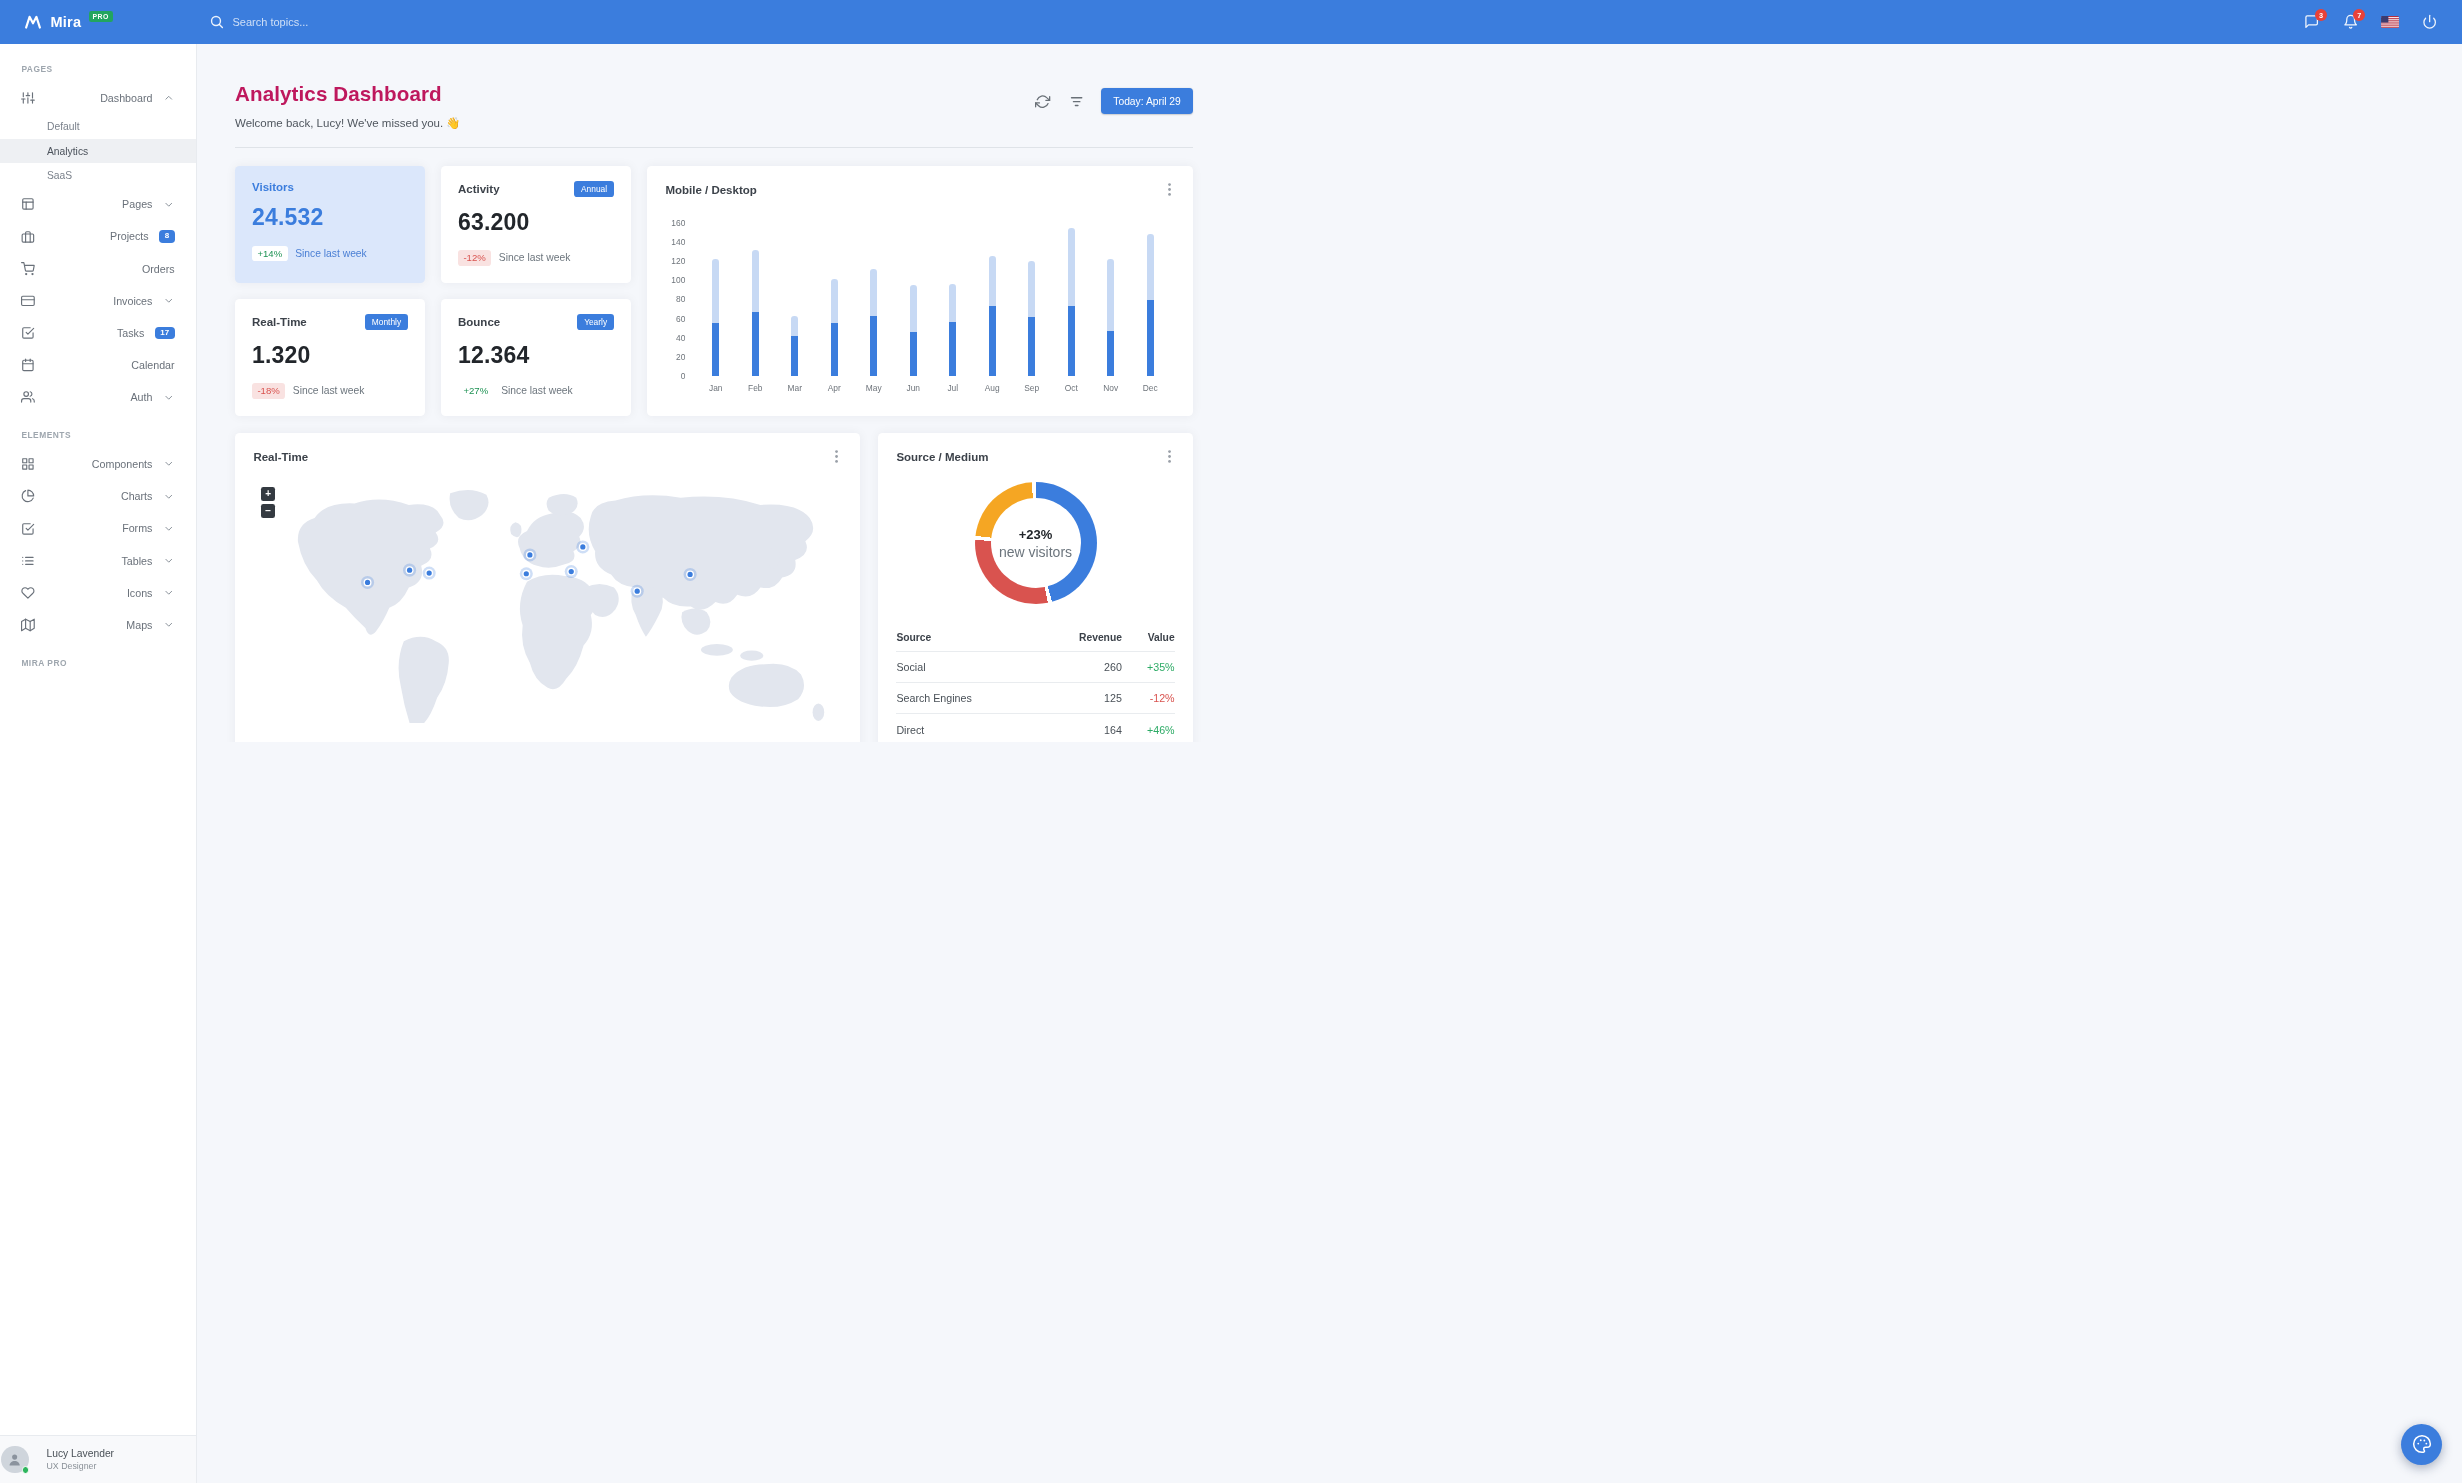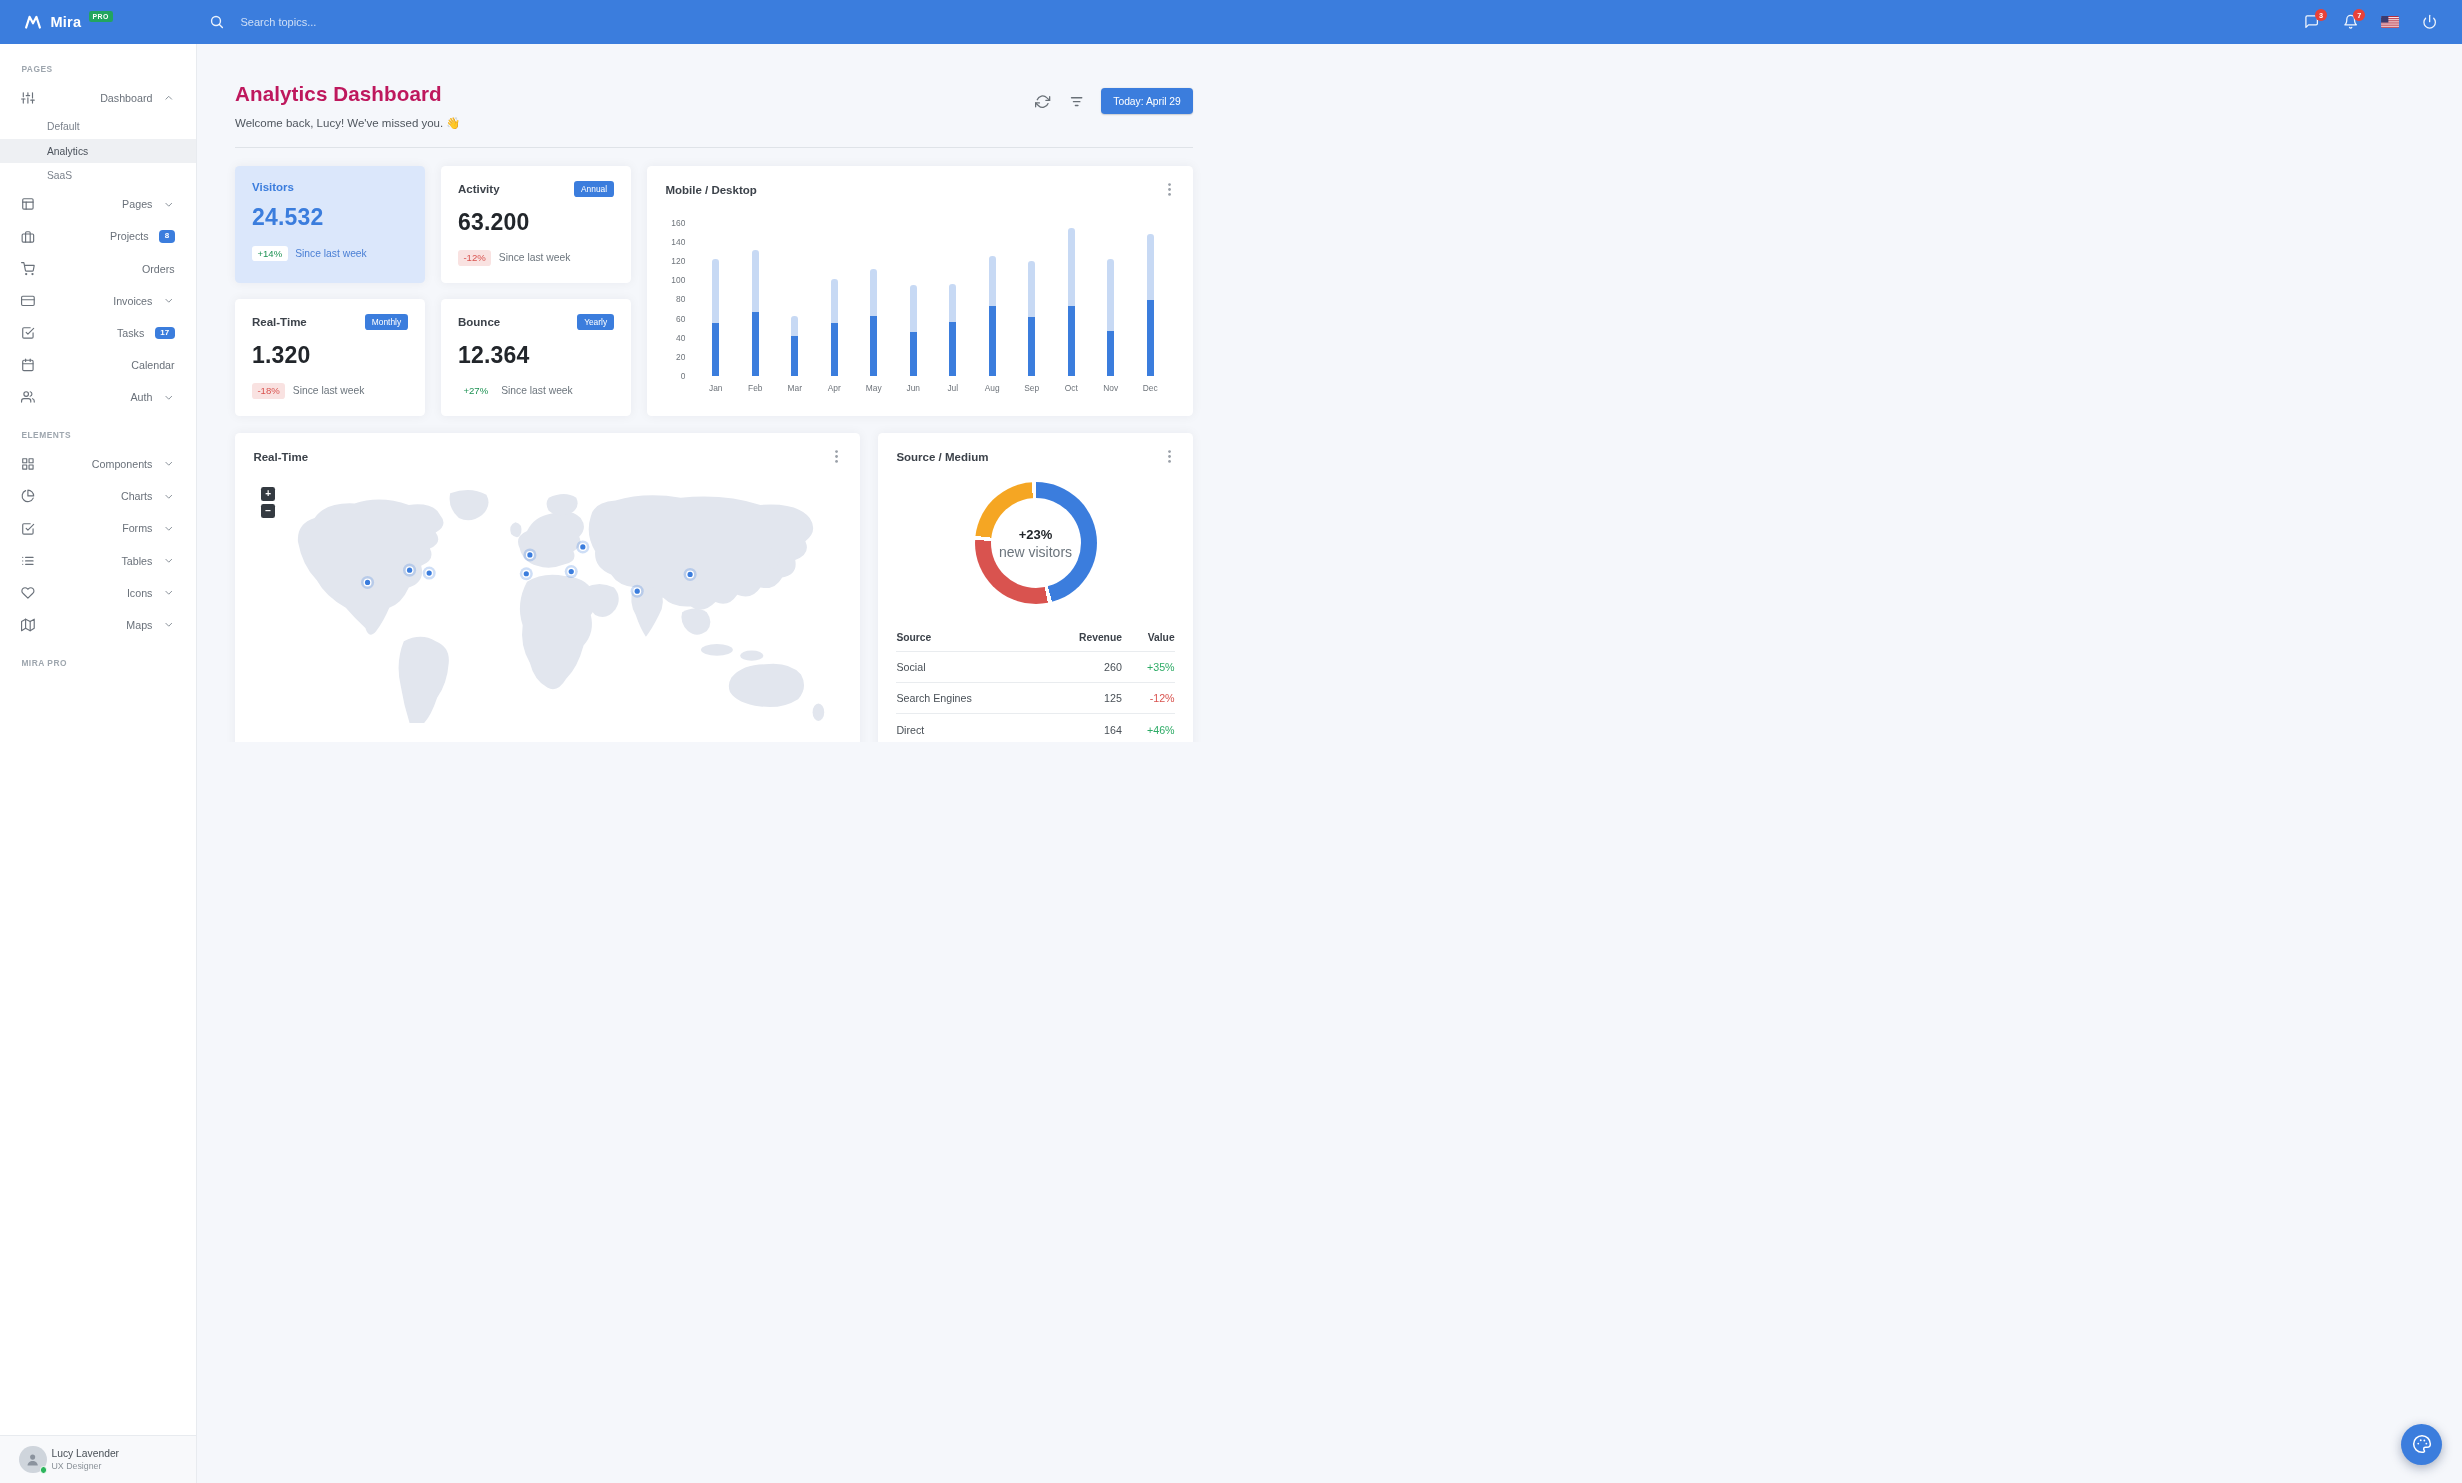--- a/index.html
+++ b/index.html
@@ -11,21 +11,21 @@
   svg { display:block; }
   button { font-family: inherit; }
 
   
   .navbar { position:fixed; top:0; left:0; right:0; height:44px; background:#3b7ddd;
     display:flex; align-items:center; z-index:30; }
   .brand { width:197px; display:flex; align-items:center; gap:7.6px; padding-left:23px; flex-shrink:0; cursor:pointer; }
   .brand-name { color:#fff; font-size:14.5px; font-weight:600; letter-spacing:0.2px; }
   .pro-badge { background:#22a55f; color:#fff; font-size:6.9px; font-weight:700; padding:2.3px 3.8px;
     border-radius:2.3px; letter-spacing:0.4px; position:relative; top:-5.4px; }
-  .nav-search { display:flex; gap:16px; margin-left:12.2px; }
+  .nav-search { display:flex; gap:8px; margin-left:12.2px; }
   .nav-search input { background:transparent; border:none; outline:none; color:#fff; font-size:11px; width:184px; }
   .nav-search input::placeholder { color:rgba(255,255,255,.75); }
   .nav-right { margin-left:auto; display:flex; align-items:center; gap:23px; padding-right:24.5px; }
   .nav-icon-btn { position:relative; background:none; border:none; cursor:pointer; color:rgba(255,255,255,.92); }
   .nav-badge { position:absolute; top:-5.4px; right:-7.6px; background:#e84138; color:#fff; font-size:7.3px;
     font-weight:700; min-width:12.2px; height:12.2px; border-radius:6.1px; display:flex; align-items:center;
     justify-content:center; padding:0 3.1px; }
   .flag-wrap { width:18.4px; height:12.2px; border-radius:1.5px; overflow:hidden; display:block; }
 
   
@@ -36,22 +36,22 @@
   .sidebar-link { display:flex; align-items:center; gap:10.7px; padding:9.2px 21.4px; font-size:10.7px;
     color:#6a717a; cursor:pointer; text-decoration:none;text-align:right; }
   .sidebar-link .s-icon { width:13.8px; height:13.8px; color:#6a717a; flex-shrink:0; }
   .sidebar-link .s-label { flex:1; }
   .side-badge { background:#3b7ddd; color:#fff; font-size:8px; font-weight:600; padding:2.3px 5.4px;
     border-radius:3.8px; line-height:1; }
   .chev { width:11.5px; height:11.5px; color:#868e96; }
   .sub-link { display:block; padding:6.9px 21.4px 6.9px 47px; font-size:10.3px; color:#7a818b;
     cursor:pointer; text-decoration:none; }
   .sub-link.active { background:#eef0f3; color:#4b525b; }
-  .sidebar-footer { border-top:0.8px solid #e8ebef; background:#f8f9fb; padding:10px 19px;
-    display:flex; align-items:center; gap:5px; cursor:pointer; }
+  .sidebar-footer { border-top:0.8px solid #e8ebef; background:#f8f9fb; padding:10px 1px;
+    display:flex; align-items:center; gap:18px; cursor:pointer; }
   .avatar { width:27.5px; height:27.5px; border-radius:50%; background:#cfd5dc; position:relative; flex-shrink:0;
     display:flex; align-items:center; justify-content:center; color:#8b939e; }
   .status-dot { position:absolute; bottom:-0.8px; right:-0.8px; width:7.6px; height:7.6px; border-radius:50%;
     background:#2db55d; border:1.5px solid #fff; }
   .user-name { font-size:10.3px; color:#495057; font-weight:500; }
   .user-role { font-size:8.8px; color:#8a9198; margin-top:1.5px; }
 
   
   .main { margin-left:197px; margin-top:44px; padding:38px 38px 0; }
   .page-header { display:flex; justify-content:space-between; align-items:flex-start; }

